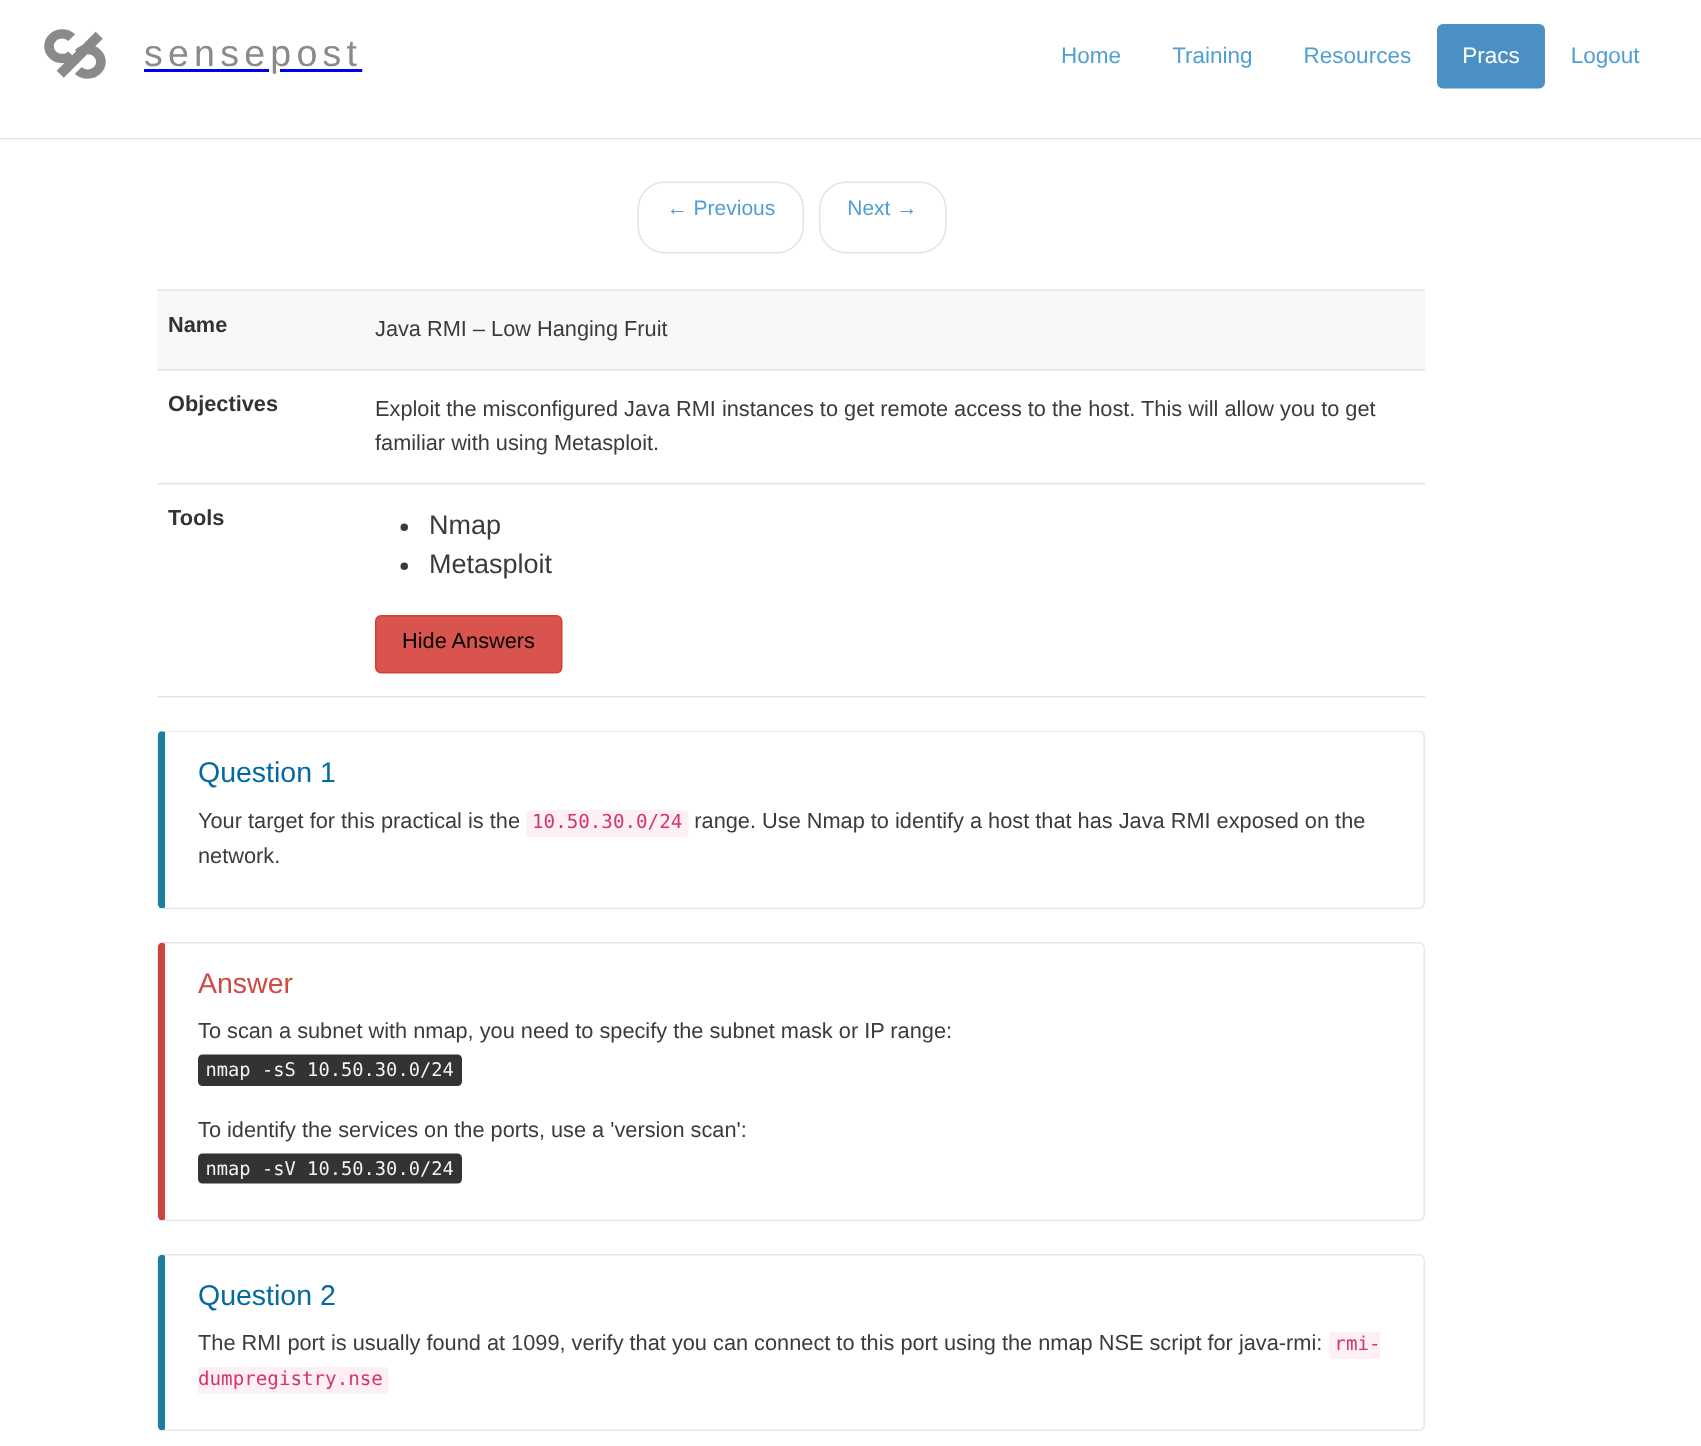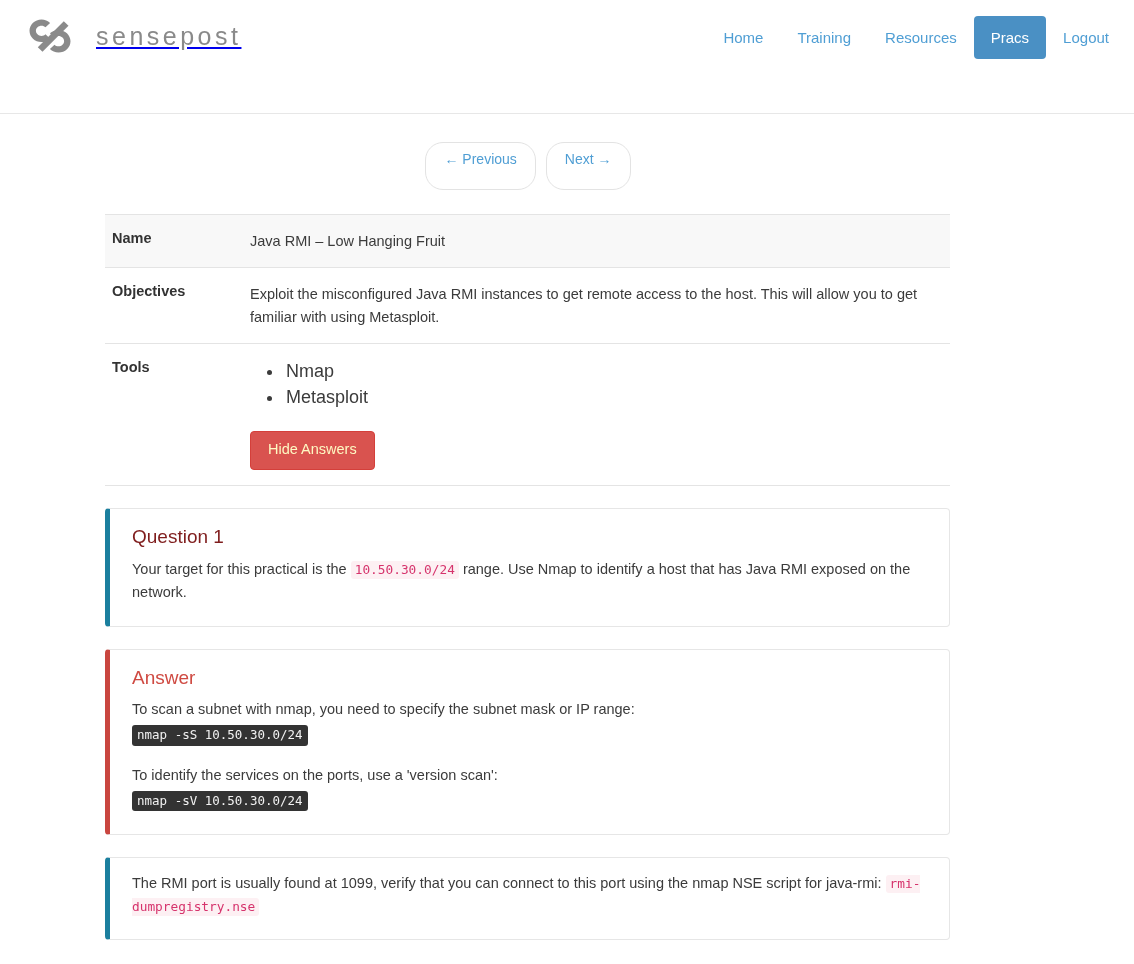--- a/index.html
+++ b/index.html
@@ -8,41 +8,41 @@
     width: 1134px; height: 964px;
     background: #ffffff;
     font-family: "Liberation Sans", sans-serif;
     color: #333333;
     overflow: hidden;
   }
 
   
   .site-header {
     position: relative;
-    height: 114px;
+    height: 93px;
     border-bottom: 1px solid #e7e7e7;
     background: #ffffff;
   }
   .brand {
     position: absolute;
     left: 20px; top: 14px;
     display: flex;
     align-items: center;
     gap: 14px;
   }
   .brand-mark { width: 62px; height: 44px; display: block; }
   .brand-name {
     font-size: 25px;
     letter-spacing: 3.5px;
     color: #8a8a8a;
     font-weight: 400;
   }
   .main-nav {
     position: absolute;
-    right: 8px; top: 16px;
+    right: 24px; top: 16px;
     display: flex;
     align-items: flex-start;
   }
   .nav-link {
     display: block;
     padding: 14px 17px;
     font-size: 15px;
     color: #4f9ed4;
     text-decoration: none;
     line-height: 1;
@@ -117,21 +117,21 @@
     color: #3b3b3b;
     line-height: 1.42;
     padding-left: 2px;
   }
   .hide-answers-btn {
     display: inline-block;
     margin-top: 21px;
     margin-left: 0;
     padding: 10px 17px 11px;
     font-size: 14.5px;
-    color: #fef9c3;
+    color: #000000;
     background: #d9534f;
     border: 1px solid #d43f3a;
     border-radius: 4px;
     cursor: pointer;
     line-height: 1.1;
   }
 
   
   code.blk, code.inl {
     font-family: "DejaVu Sans Mono", "Liberation Mono", monospace;
@@ -165,21 +165,21 @@
     border: 1px solid #e6e6e6;
     border-left: 5px solid #1b7f9e;
     border-radius: 4px;
     padding: 14px 22px 22px 22px;
   }
   .panel.answer { border-left-color: #c9463f; }
   .panel-title {
     margin: 0 0 6px 0;
     font-size: 19px;
     font-weight: 400;
-    color: #7f1d1d;
+    color: #0369a1;
     line-height: 1.5;
   }
   .panel.answer .panel-title { color: #cf4a42; }
   .panel-body p {
     margin: 0;
     font-size: 14.5px;
     line-height: 1.58;
     color: #3b3b3b;
   }
   .panel-body p + p { margin-top: 10px; }
@@ -258,20 +258,21 @@
       <h3 class="panel-title">Answer</h3>
       <div class="panel-body">
         <p>To scan a subnet with nmap, you need to specify the subnet mask or IP range:</p>
         <p class="codeline"><code class="blk">nmap -sS 10.50.30.0/24</code></p>
         <p class="gap">To identify the services on the ports, use a 'version scan':</p>
         <p class="codeline"><code class="blk">nmap -sV 10.50.30.0/24</code></p>
       </div>
     </section>
 
     <section class="panel question">
+      <h3 class="panel-title">Question 2</h3>
       <div class="panel-body">
         <p><span>The RMI port is usually found at 1099, verify that you can connect to this port using the nmap NSE script for java-rmi:</span>
           <code class="inl">rmi-dumpregistry.nse</code></p>
       </div>
     </section>
 
   </div>
 </div>
 
 </body></html>

